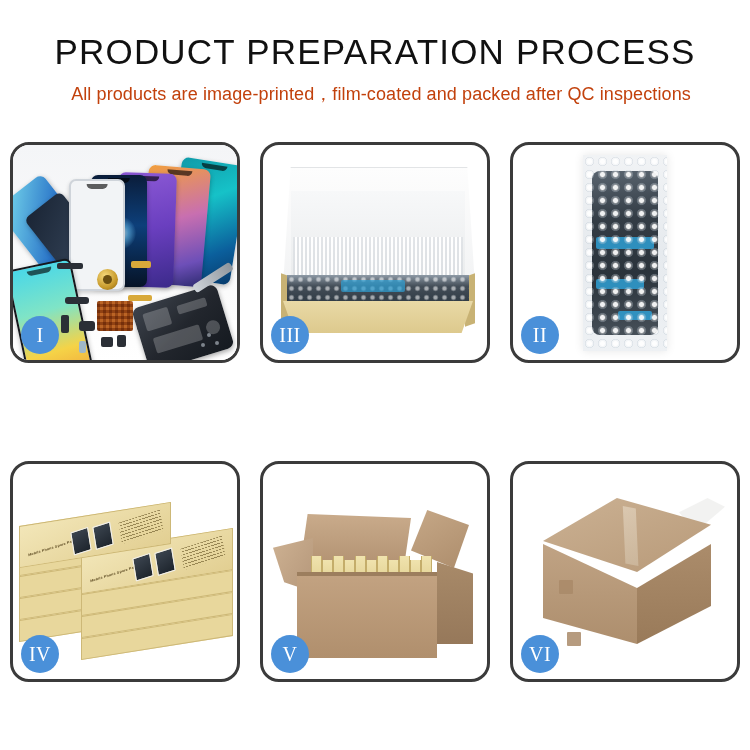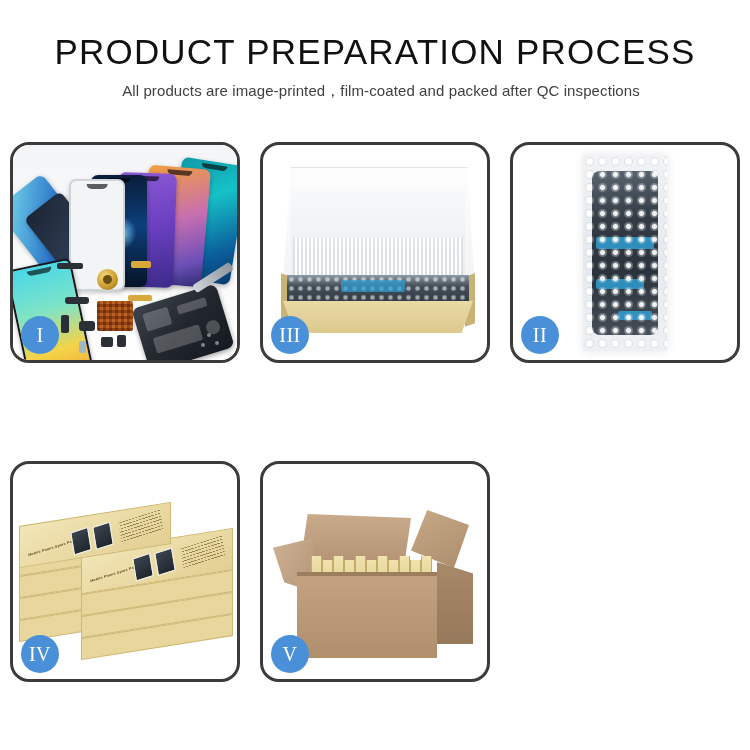--- a/index.html
+++ b/index.html
@@ -7,21 +7,21 @@
     width:750px;height:750px;background:#ffffff;
     font-family:"Liberation Sans", sans-serif;
     overflow:hidden;position:relative;
   }
   .header{position:absolute;left:0;top:0;width:750px;text-align:center;}
   .title{
     font-size:35px;font-weight:400;letter-spacing:1.2px;color:#111111;
     margin-top:34px;line-height:1.05;white-space:nowrap;
   }
   .subtitle{
-    font-size:15px;font-weight:400;color:#404040;margin-top:11px;
+    font-size:18px;font-weight:400;color:#c2410c;margin-top:11px;
     letter-spacing:.1px;white-space:nowrap;padding-left:12px;
   }
   .grid{
     position:absolute;left:10px;top:142px;width:730px;
     display:grid;grid-template-columns:repeat(3,230px);
     grid-template-rows:221px 221px;column-gap:20px;row-gap:98px;
   }
   .panel{
     position:relative;background:#ffffff;border:3px solid #3b3b3b;
     border-radius:19px;overflow:hidden;box-sizing:border-box;
@@ -321,14 +321,28 @@
         <div class="ybox h" style="left:99px;"></div>
         <div class="ybox" style="left:110px;"></div>
       </div>
       <div class="carton-lip"></div>
       <div class="carton-side"></div>
       <div class="carton-body"></div>
     </div>
     <div class="badge">V</div>
   </div>
 
+  <div class="panel">
+    <div class="scene">
+      <div class="v6">
+        <div class="tape-edge"></div>
+        <div class="c-top"></div>
+        <div class="tape"></div>
+        <div class="c-left"></div>
+        <div class="c-right"></div>
+        <div class="tab" style="left:30px;top:88px;width:14px;height:14px;"></div>
+        <div class="tab" style="left:38px;top:140px;width:14px;height:14px;"></div>
+      </div>
+    </div>
+    <div class="badge">VI</div>
+  </div>
 
 </div>
 
 </body></html>

